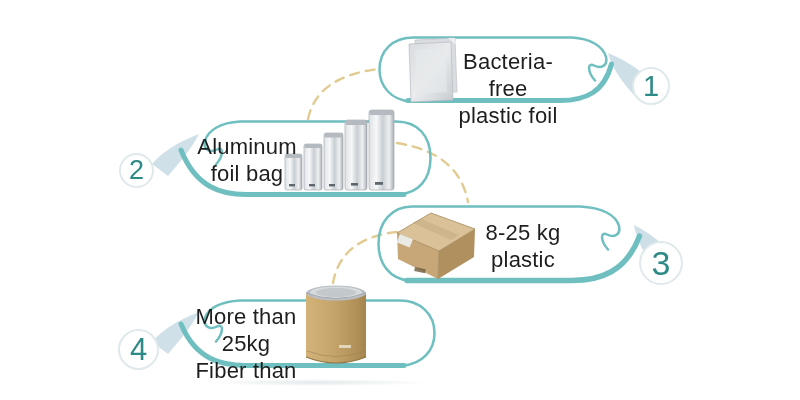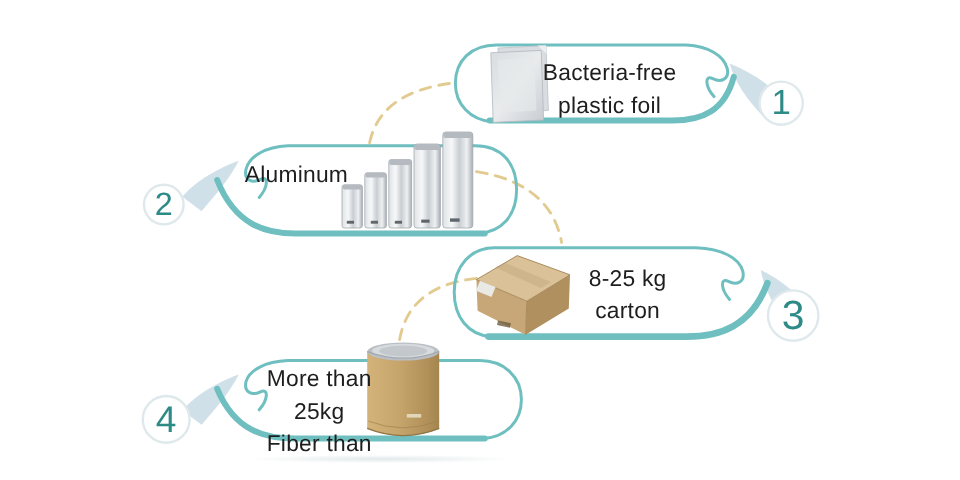--- a/index.html
+++ b/index.html
@@ -2,36 +2,36 @@
 <html><head>
 <meta charset="utf-8">
 <style>
   html,body{margin:0;padding:0;background:#fff;}
   #stage{
     position:relative;width:800px;height:400px;background:#ffffff;
     font-family:"Liberation Sans", sans-serif;overflow:hidden;
   }
   #artwork{position:absolute;left:0;top:0;width:800px;height:400px;}
   .label{
-    position:absolute;color:#1e1e1e;font-size:19px;line-height:27px;
+    position:absolute;color:#1e1e1e;font-size:22px;line-height:27px;
     text-align:center;letter-spacing:.2px;z-index:3;
   }
   .step-badge{
     position:absolute;background:#ffffff;border:2px solid #dfe9ec;border-radius:50%;
     display:flex;align-items:center;justify-content:center;
     color:#2e8a87;z-index:4;box-sizing:border-box;
   }
   #badge-1{left:632px;top:67px;width:38px;height:38px;font-size:29px;}
   #badge-2{left:119px;top:153px;width:35px;height:35px;font-size:27px;}
   #badge-3{left:639px;top:241px;width:44px;height:44px;font-size:34px;}
   #badge-4{left:118px;top:329px;width:41px;height:41px;font-size:31px;}
   #label-1{left:448px;top:48px;width:120px;}
   #label-2{left:195px;top:133px;width:104px;}
   #label-3{left:473px;top:219px;width:100px;}
-  #label-4{left:200px;top:303px;width:132px;}
+  #label-4{left:180px;top:303px;width:132px;}
   .pill-shadow{
     position:absolute;left:205px;top:379px;width:225px;height:7px;z-index:1;
     background:radial-gradient(ellipse at center, rgba(150,175,180,.28) 0%, rgba(150,175,180,0) 70%);
   }
 </style>
 </head>
 <body>
 
 <div id="stage">
 
@@ -152,23 +152,24 @@
   <div class="step-badge" id="badge-4">
     <span>4</span>
   </div>
 
   <div class="label" id="label-1">
     <div>Bacteria-free</div>
     <div>plastic foil</div>
   </div>
   <div class="label" id="label-2">
     <div>Aluminum</div>
+    <div>foil bag</div>
   </div>
   <div class="label" id="label-3">
     <div>8-25 kg</div>
-    <div>carton</div>
+    <div>plastic</div>
   </div>
   <div class="label" id="label-4">
     <div>More than 25kg</div>
     <div>Fiber than</div>
   </div>
 
 </div>
 
 </body></html>

